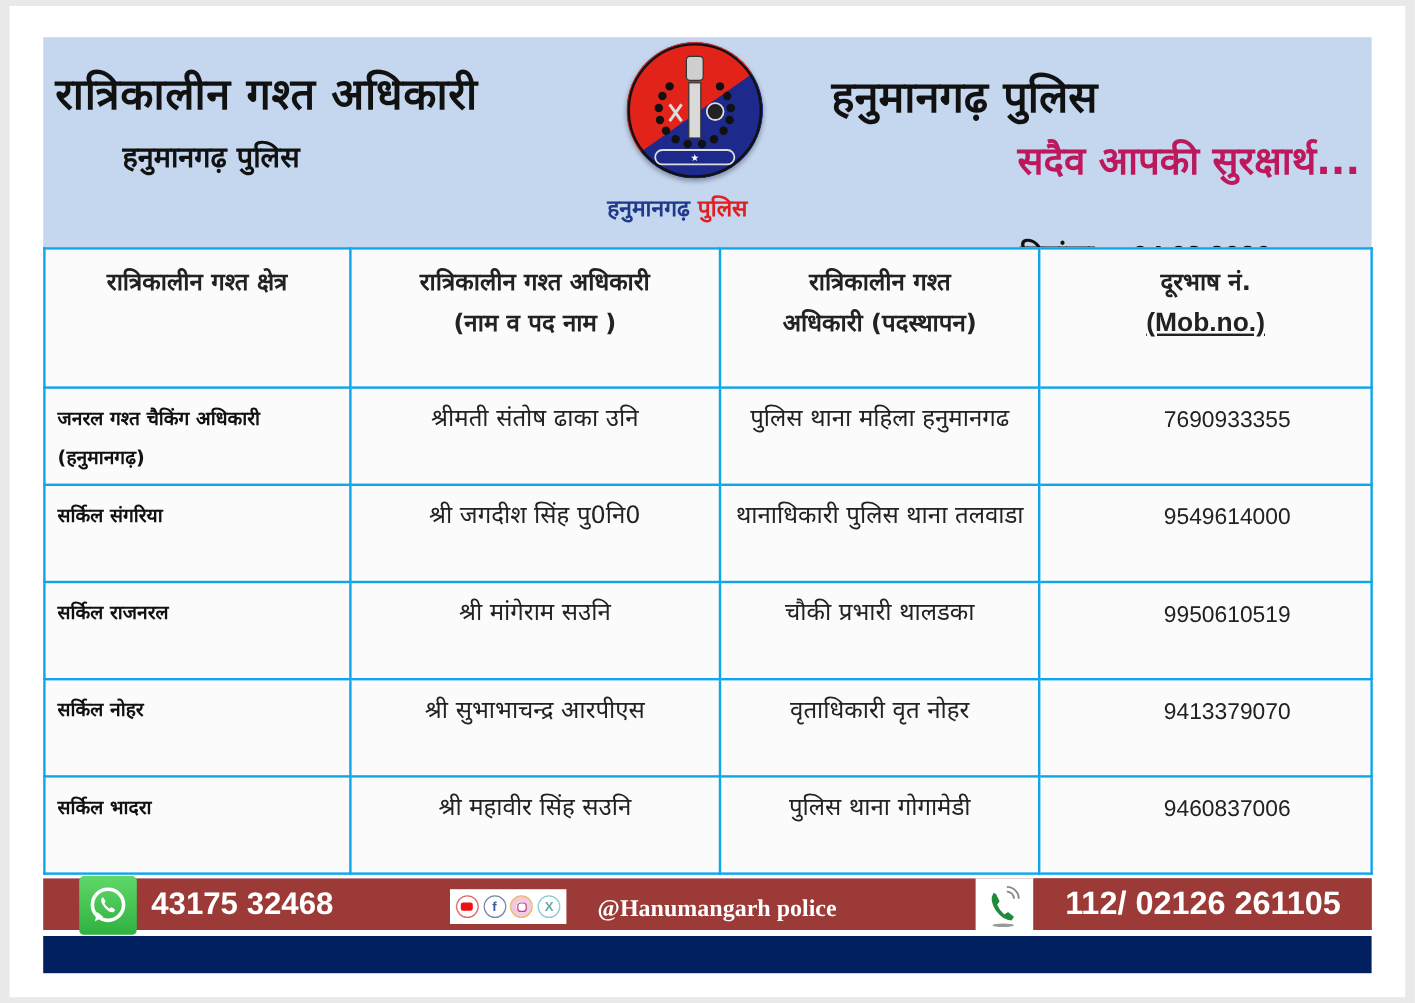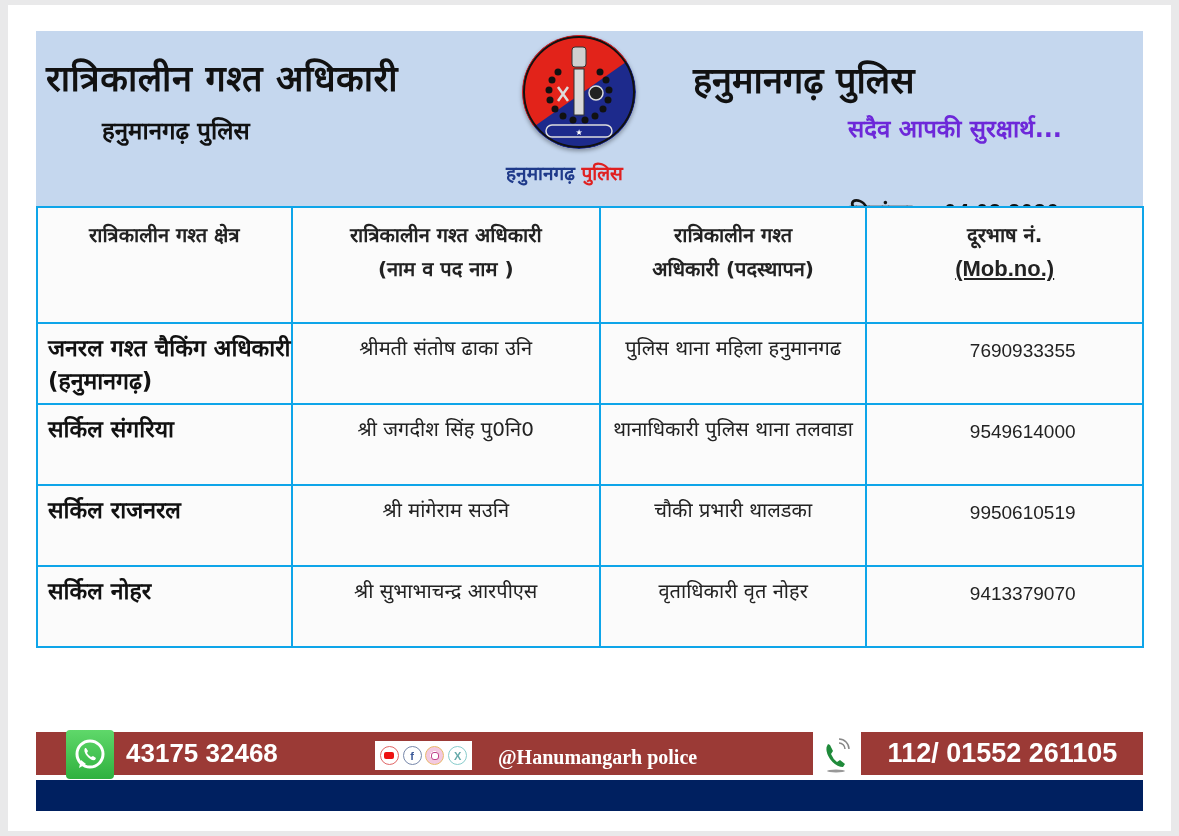--- a/index.html
+++ b/index.html
@@ -3,33 +3,33 @@
 <meta charset="utf-8">
 <style>
   * { box-sizing: border-box; margin: 0; padding: 0; }
   html, body { width: 1179px; height: 836px; overflow: hidden; }
   body { background: #e9e9ea; font-family: "DejaVu Sans", "Liberation Sans", sans-serif; position: relative; }
   .sheet { position: absolute; left: 8px; top: 5px; width: 1163px; height: 826px; background: #ffffff; }
   .header { position: absolute; left: 36px; top: 31px; width: 1107px; height: 175px; background: #c5d7ee; }
   .h-title { position: absolute; left: 10px; top: 22px; font-size: 36px; font-weight: bold; color: #111; letter-spacing: 0.5px; }
   .h-sub { position: absolute; left: 66px; top: 82px; font-size: 24px; font-weight: bold; color: #111; }
   .h-right-title { position: absolute; left: 657px; top: 24px; font-size: 36px; font-weight: bold; color: #111; }
-  .h-tagline { position: absolute; left: 812px; top: 80px; font-size: 24px; font-weight: bold; color: #6d28d9; }
+  .h-tagline { position: absolute; left: 812px; top: 80px; font-size: 32px; font-weight: bold; color: #be185d; }
   .h-date { position: absolute; left: 814px; top: 124px; font-size: 24px; font-weight: bold; color: #111; margin-top: 40px; }
   .h-date .date-val { font-family: "Liberation Sans", sans-serif; font-size: 23px; margin-left: 8px; }
   .logo { position: absolute; left: 486px; top: 4px; width: 114px; height: 114px; border-radius: 50%; overflow: hidden; box-shadow: 0 2px 4px rgba(0,0,0,0.35); }
   .logo-caption { position: absolute; left: 470px; top: 129px; font-size: 19px; font-weight: bold; }
   .logo-caption .c1 { color: #1f3a8a; }
   .logo-caption .c2 { color: #e02020; }
 
   table.roster { position: absolute; left: 36px; top: 206px; width: 1108px; border-collapse: collapse; background: #fbfbfb; }
   table.roster td, table.roster th { border: 2px solid #0ea5e9; vertical-align: top; font-size: 20px; color: #222; }
   table.roster th { font-weight: bold; text-align: center; padding-top: 10px; line-height: 34px; height: 116px; }
   table.roster td { height: 81px; padding-top: 8px; line-height: 33px; text-align: center; }
-  table.roster td.area { text-align: left; padding-left: 10px; font-weight: bold; color: #111; font-size: 23px; }
+  table.roster td.area { text-align: left; padding-left: 10px; font-weight: bold; color: #111; font-size: 16px; }
   table.roster td.phone { font-family: "Liberation Sans", sans-serif; font-size: 19px; padding-top: 10px; padding-left: 36px; }
   .mobno { font-family: "Liberation Sans", sans-serif; font-size: 22px; text-decoration: underline; }
 
   .footer-red { position: absolute; left: 36px; top: 732px; width: 1107px; height: 43px; background: #9b3a36; }
   .footer-navy { position: absolute; left: 36px; top: 780px; width: 1107px; height: 31px; background: #002060; }
   .wa-box { position: absolute; left: 66px; top: 730px; width: 48px; height: 49px; background: linear-gradient(#5fd86a, #2fb13f); border-radius: 4px; display: flex; align-items: center; justify-content: center; }
   .wa-num { position: absolute; left: 126px; top: 738px; font-family: "Liberation Sans", sans-serif; font-weight: bold; font-size: 26px; color: #fff; }
   .social-box { position: absolute; left: 375px; top: 741px; width: 97px; height: 29px; background: #fff; display: flex; align-items: center; justify-content: space-around; padding: 0 3px; }
   .soc { width: 19px; height: 19px; border-radius: 50%; display: flex; align-items: center; justify-content: center; font-size: 11px; font-weight: bold; font-family: "Liberation Sans", sans-serif; }
   .handle { position: absolute; left: 484px; top: 746px; font-family: Liberation Serif, serif; font-weight: bold; font-size: 20px; color: #fff; margin-left: 14px; }
@@ -135,20 +135,26 @@
     <td>श्री मांगेराम सउनि</td>
     <td>चौकी प्रभारी थालडका</td>
     <td class="phone">9950610519</td>
   </tr>
   <tr>
     <td class="area">सर्किल नोहर</td>
     <td>श्री सुभाभाचन्द्र आरपीएस</td>
     <td>वृताधिकारी वृत नोहर</td>
     <td class="phone">9413379070</td>
   </tr>
+  <tr>
+    <td class="area">सर्किल भादरा</td>
+    <td>श्री महावीर सिंह  सउनि</td>
+    <td>पुलिस थाना गोगामेडी</td>
+    <td class="phone">9460837006</td>
+  </tr>
 </tbody>
   </table>
 
 <div class="footer-red"></div>
 <div class="footer-navy"></div>
 
 <div class="wa-box">
   <svg width="36" height="36" viewBox="0 0 36 36">
     <circle cx="18" cy="17" r="13" fill="none" stroke="#fff" stroke-width="3"></circle>
     <path d="M7 31 L9 23 L14 27 Z" fill="#fff"></path>
@@ -170,13 +176,13 @@
 <div class="handle">@Hanumangarh police</div>
 
 <div class="phone-box">
   <svg width="30" height="36" viewBox="0 0 30 36">
     <path d="M6 6 q-4 6 2 15 q6 8 13 8 l2-3 -5-4 -3 2 q-4-3-6-8 l2-3 -3-6 z" fill="#1f8a3a"></path>
     <path d="M17 5 a6 6 0 0 1 6 6" fill="none" stroke="#888" stroke-width="1.5"></path>
     <path d="M17 1 a10 10 0 0 1 10 10" fill="none" stroke="#888" stroke-width="1.5"></path>
     <ellipse cx="14" cy="33" rx="9" ry="1.5" fill="#999"></ellipse>
   </svg>
 </div>
-<div class="helpline">112/ 01552 261105</div>
+<div class="helpline">112/ 02126 261105</div>
 
 </body></html>

